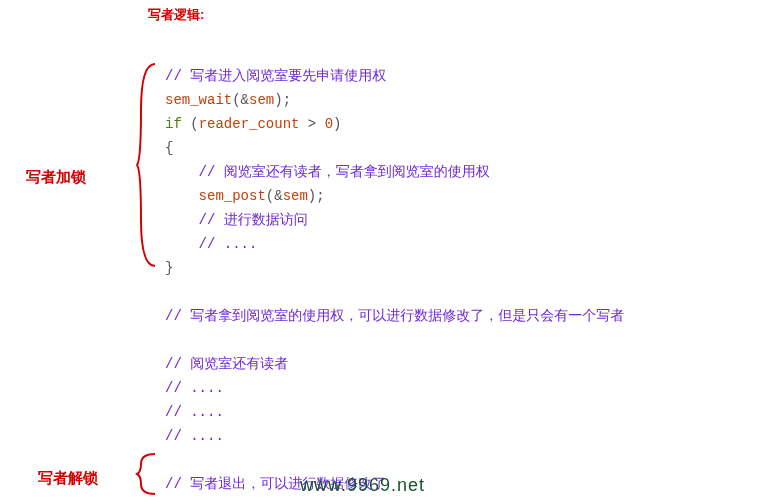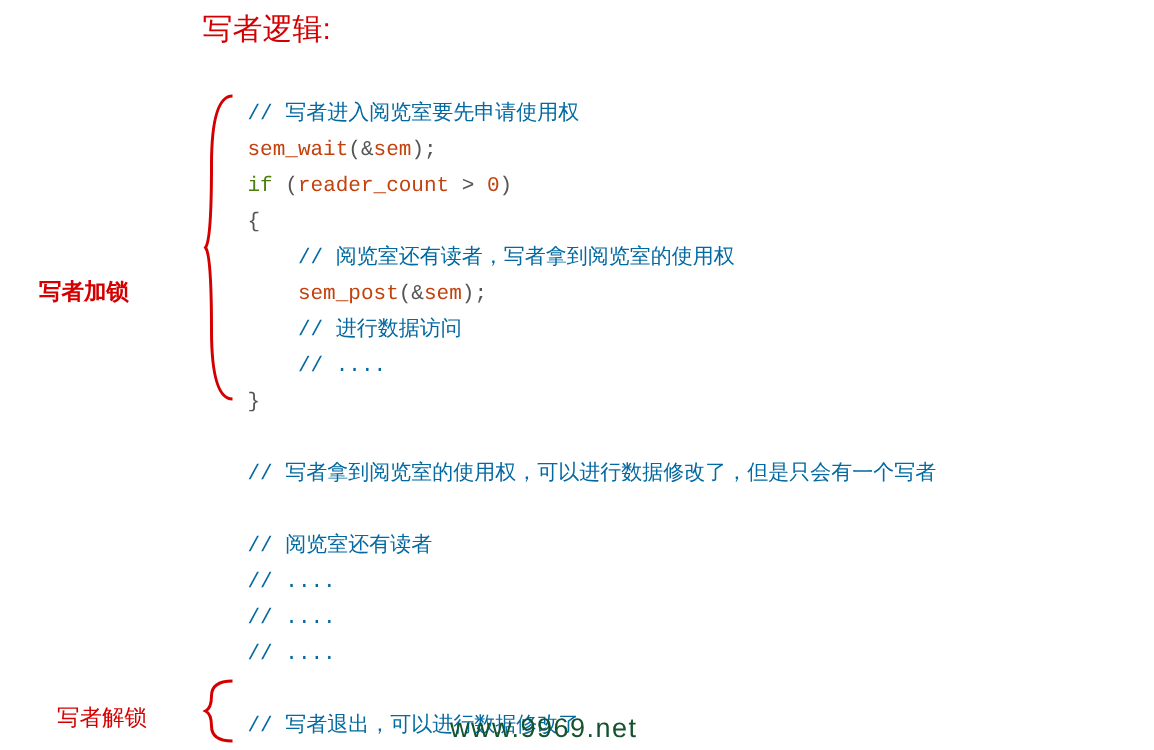--- a/index.html
+++ b/index.html
@@ -8,53 +8,53 @@
     width: 769px;
     height: 500px;
     background: #ffffff;
     font-family: "Microsoft YaHei", "SimHei", Arial, sans-serif;
     position: relative;
     overflow: hidden;
   }
   .title {
     position: absolute;
     top: 6px;
-    left: 135px;
+    left: 148px;
     color: #d40000;
-    font-weight: normal;
-    font-size: 20px;
+    font-weight: bold;
+    font-size: 13px;
   }
   .label-lock {
     position: absolute;
-    top: 185px;
+    top: 168px;
     left: 26px;
     color: #d40000;
     font-weight: bold;
     font-size: 15px;
   }
   .label-unlock {
     position: absolute;
     top: 469px;
     left: 38px;
     color: #d40000;
-    font-weight: normal;
+    font-weight: bold;
     font-size: 15px;
     text-align: center;
   }
   .code {
     position: absolute;
     top: 40px;
     left: 165px;
     font-family: Consolas, "Courier New", monospace;
     font-size: 14px;
     line-height: 24px;
     white-space: pre;
     color: #333;
   }
-  .comment { color: #0369a1; }
+  .comment { color: #6d28d9; }
   .keyword { color: #4d7c0f; }
   .punct { color: #555; }
   .ident { color: #c2410c; }
   .watermark {
     position: absolute;
     bottom: 4px;
     left: 300px;
     color: #14532d;
     font-size: 18px;
     letter-spacing: 1px;

